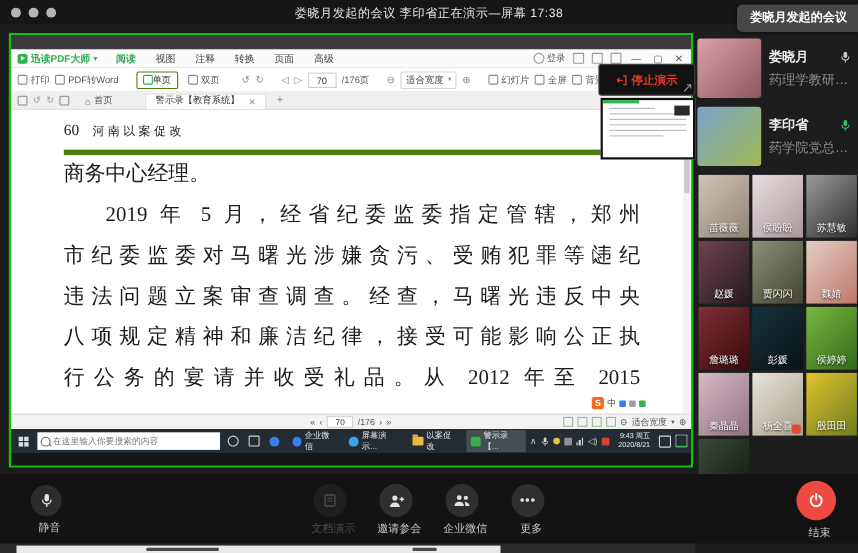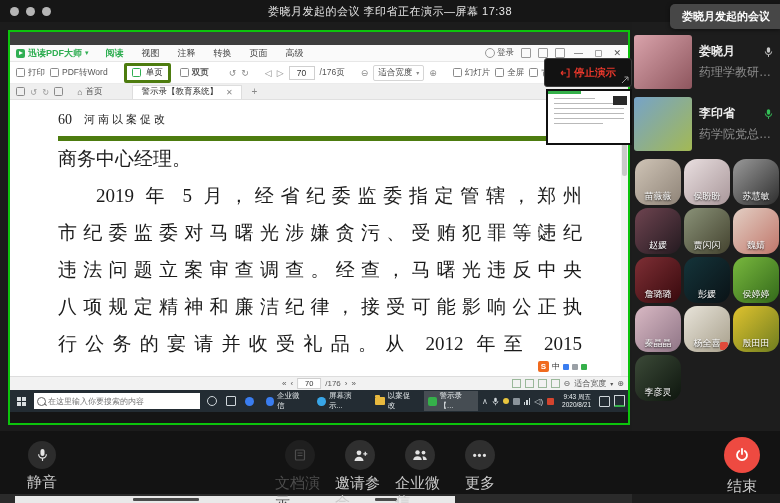--- a/index.html
+++ b/index.html
@@ -34,22 +34,22 @@
   .login-chip{display:flex;align-items:center;gap:2px;font-size:8.5px;color:#555;}
   .mini-circle{width:8px;height:8px;border:1px solid #999;border-radius:50%;display:inline-block;}
   .mini-sq{width:8px;height:8px;border:1px solid #9a9a9a;border-radius:1px;display:inline-block;}
   .winctl{font-size:9px;color:#555;padding:0 2px;}
   
   .tool-row{height:21px;background:#fff;border-bottom:1px solid #ececec;display:flex;align-items:center;font-size:8.5px;color:#555;padding:0 6px;gap:5px;white-space:nowrap;}
   .titem{display:flex;align-items:center;gap:3px;}
   .tsep{width:1px;height:13px;background:#e2e2e2;margin:0 3px;}
   .mi{width:9px;height:9px;border:1px solid #8a8a8a;border-radius:1.5px;display:inline-block;box-sizing:border-box;}
   .mi.green{border-color:#2fae52;}
-  .btn-single{display:flex;align-items:center;gap:5px;border:3px solid #4d7c0f;border-radius:2px;padding:1px 5px;color:#333;}
-  .btn-double{display:flex;align-items:center;gap:3px;padding:1px 4px;font-weight:bold;}
+  .btn-single{display:flex;align-items:center;gap:0;border:1px solid #4d7c0f;border-radius:2px;padding:1px 5px;color:#333;}
+  .btn-double{display:flex;align-items:center;gap:3px;padding:1px 4px;}
   .glyph{font-size:9px;color:#8a8a8a;}
   .page-input{width:24px;height:12px;border:1px solid #cfcfcf;text-align:center;font-size:8.5px;color:#333;background:#fff;padding:0;}
   .fit-select{border:1px solid #d5d5d5;border-radius:2px;background:#fff;padding:1px 4px;display:flex;gap:4px;align-items:center;color:#444;}
   
   .tab-row{height:15px;background:#efefef;border-bottom:1px solid #e0e0e0;display:flex;align-items:center;font-size:8.5px;color:#666;padding:0 6px;gap:6px;}
   .tab-icons{display:flex;gap:5px;align-items:center;color:#999;}
   .home-chip{display:flex;gap:3px;align-items:center;margin-left:8px;color:#555;}
   .doc-tab{background:#fff;border:1px solid #ddd;border-bottom:none;height:13px;display:flex;align-items:center;gap:8px;padding:0 8px;margin-left:24px;color:#333;}
   .tab-close{color:#888;font-size:8px;}
   .tab-plus{color:#888;font-size:10px;margin-left:4px;}
@@ -111,32 +111,32 @@
   .thumb-dark{position:absolute;right:3px;top:5px;width:14px;height:9px;background:#2a2a2a;}
   
   .sidebar{position:absolute;left:632px;top:22px;width:148px;bottom:0;background:#1d1d1d;padding-top:11px;box-sizing:border-box;z-index:6;}
   .featured{display:flex;align-items:center;height:58px;margin:0 2px 4px 2px;}
   .f-avatar{width:58px;height:54px;border-radius:3px;flex:none;}
   .f-info{flex:1;padding-left:7px;min-width:0;}
   .f-name-row{display:flex;align-items:center;justify-content:space-between;padding-right:5px;}
   .f-name{color:#ededed;font-size:12px;font-weight:bold;}
   .f-sub{color:#8d8d8d;font-size:12px;margin-top:4px;white-space:nowrap;overflow:hidden;text-overflow:ellipsis;}
   .grid{display:grid;grid-template-columns:repeat(3,46px);gap:3px;margin:6px 2px 0 3px;}
-  .tile{width:46px;height:46px;border-radius:13px;position:relative;overflow:hidden;}
+  .tile{width:46px;height:57px;border-radius:0;position:relative;overflow:hidden;}
   .tile-name{position:absolute;left:0;right:0;bottom:2px;text-align:center;color:#fff;font-size:9px;text-shadow:0 1px 2px rgba(0,0,0,.9);}
   .tile-badge{position:absolute;right:2px;bottom:2px;width:8px;height:8px;background:#e04a3a;border-radius:1.5px;}
   
   .controlbar{position:absolute;left:0;right:0;top:431px;height:63px;background:#131313;z-index:40;}
   .ctl{position:absolute;display:flex;flex-direction:column;align-items:center;width:56px;}
   .ctl-circle{border-radius:50%;display:flex;align-items:center;justify-content:center;}
   .c28{width:28px;height:28px;background:#2c2c2c;color:#e6e6e6;}
   .c30{width:30px;height:30px;background:#2f2f2f;color:#e2e2e2;}
   .c30.dim{background:#1f1f1f;color:#4d4d4d;}
   .c36{width:36px;height:36px;background:#ee4a41;}
-  .ctl-label{font-size:15px;color:#c9c9c9;margin-top:4px;}
+  .ctl-label{font-size:10px;color:#c9c9c9;margin-top:4px;margin-left:6px;}
   .ctl-label.dim{color:#4d4d4d;}
   .dots{letter-spacing:1px;font-size:11px;font-weight:bold;line-height:10px;}
   .center-cluster{position:absolute;left:50%;top:9px;transform:translateX(-50%);display:flex;gap:10px;}
   .center-cluster .ctl{position:static;width:50px;}
   
   .sliver{position:absolute;left:0;right:0;top:494px;height:9px;background:#2b2b2b;z-index:2;}
   .sliver-light{position:absolute;left:15px;width:440px;top:2px;height:7px;background:#e9e9e9;}
   .smudge{position:absolute;top:2px;height:3px;background:#4a4a4a;border-radius:1px;}
   .sliver-orange{position:absolute;right:22px;top:3px;width:46px;height:3px;background:#c9712c;border-radius:1px;}
 </style>

